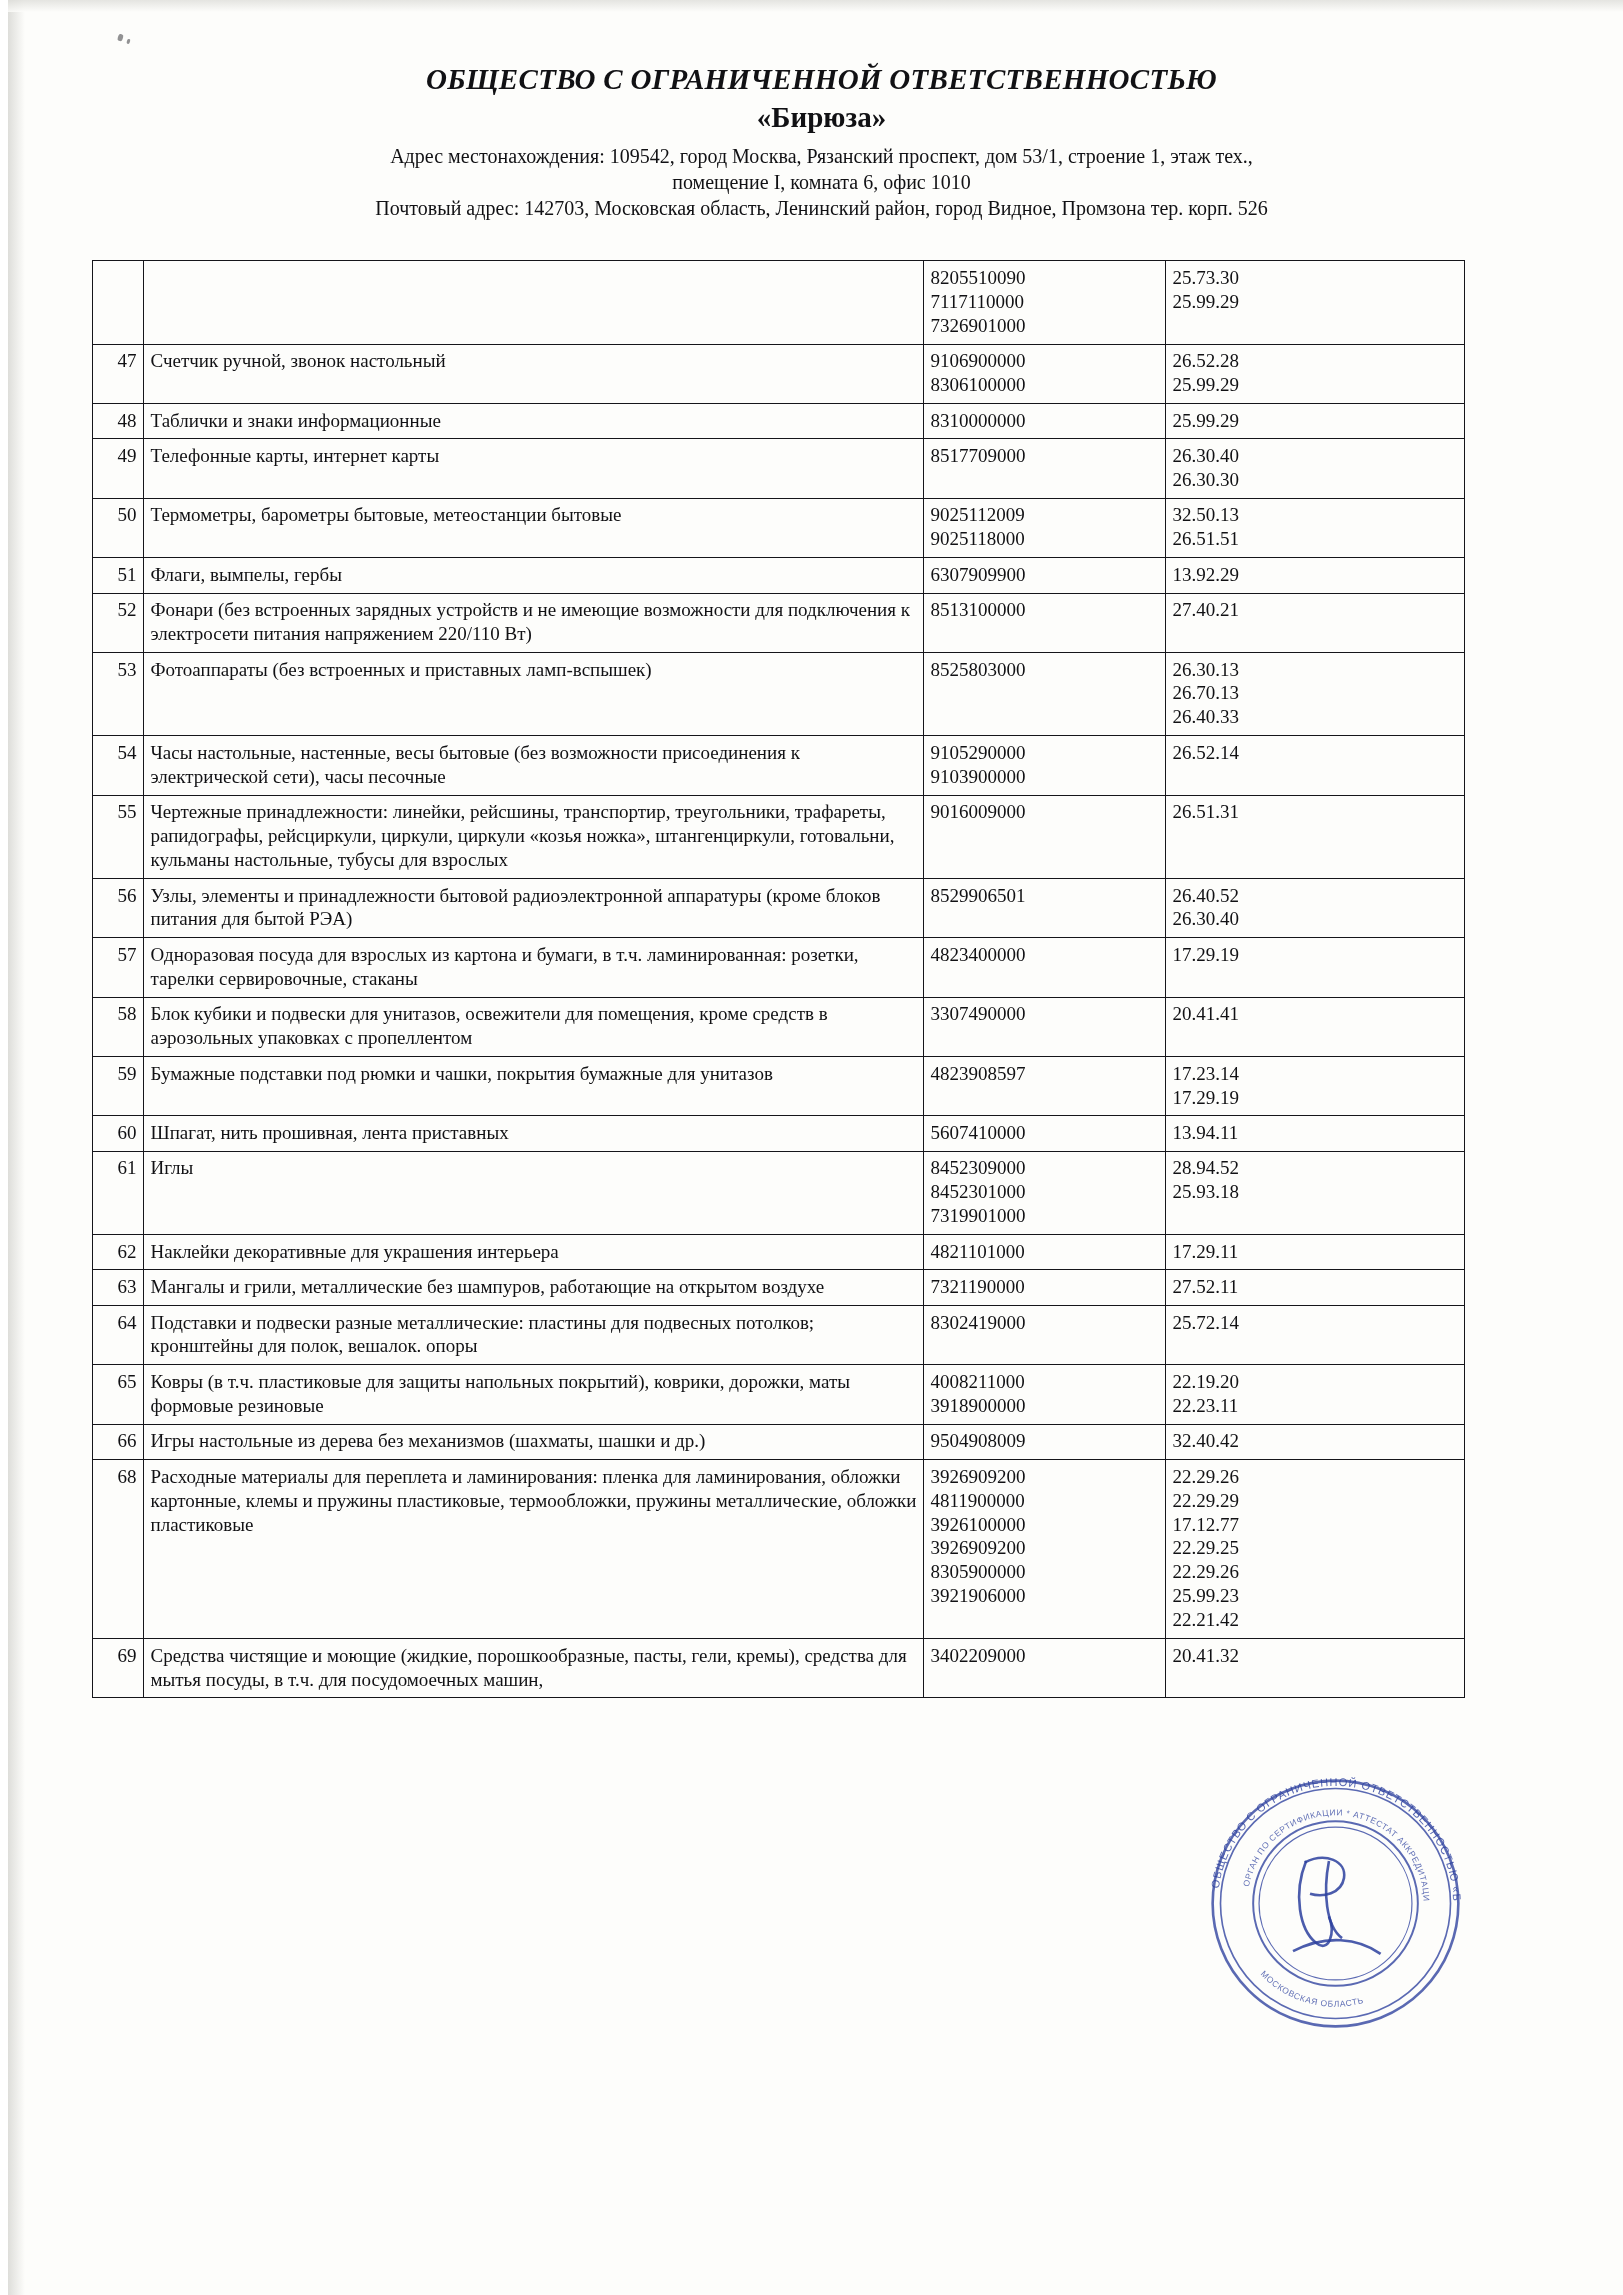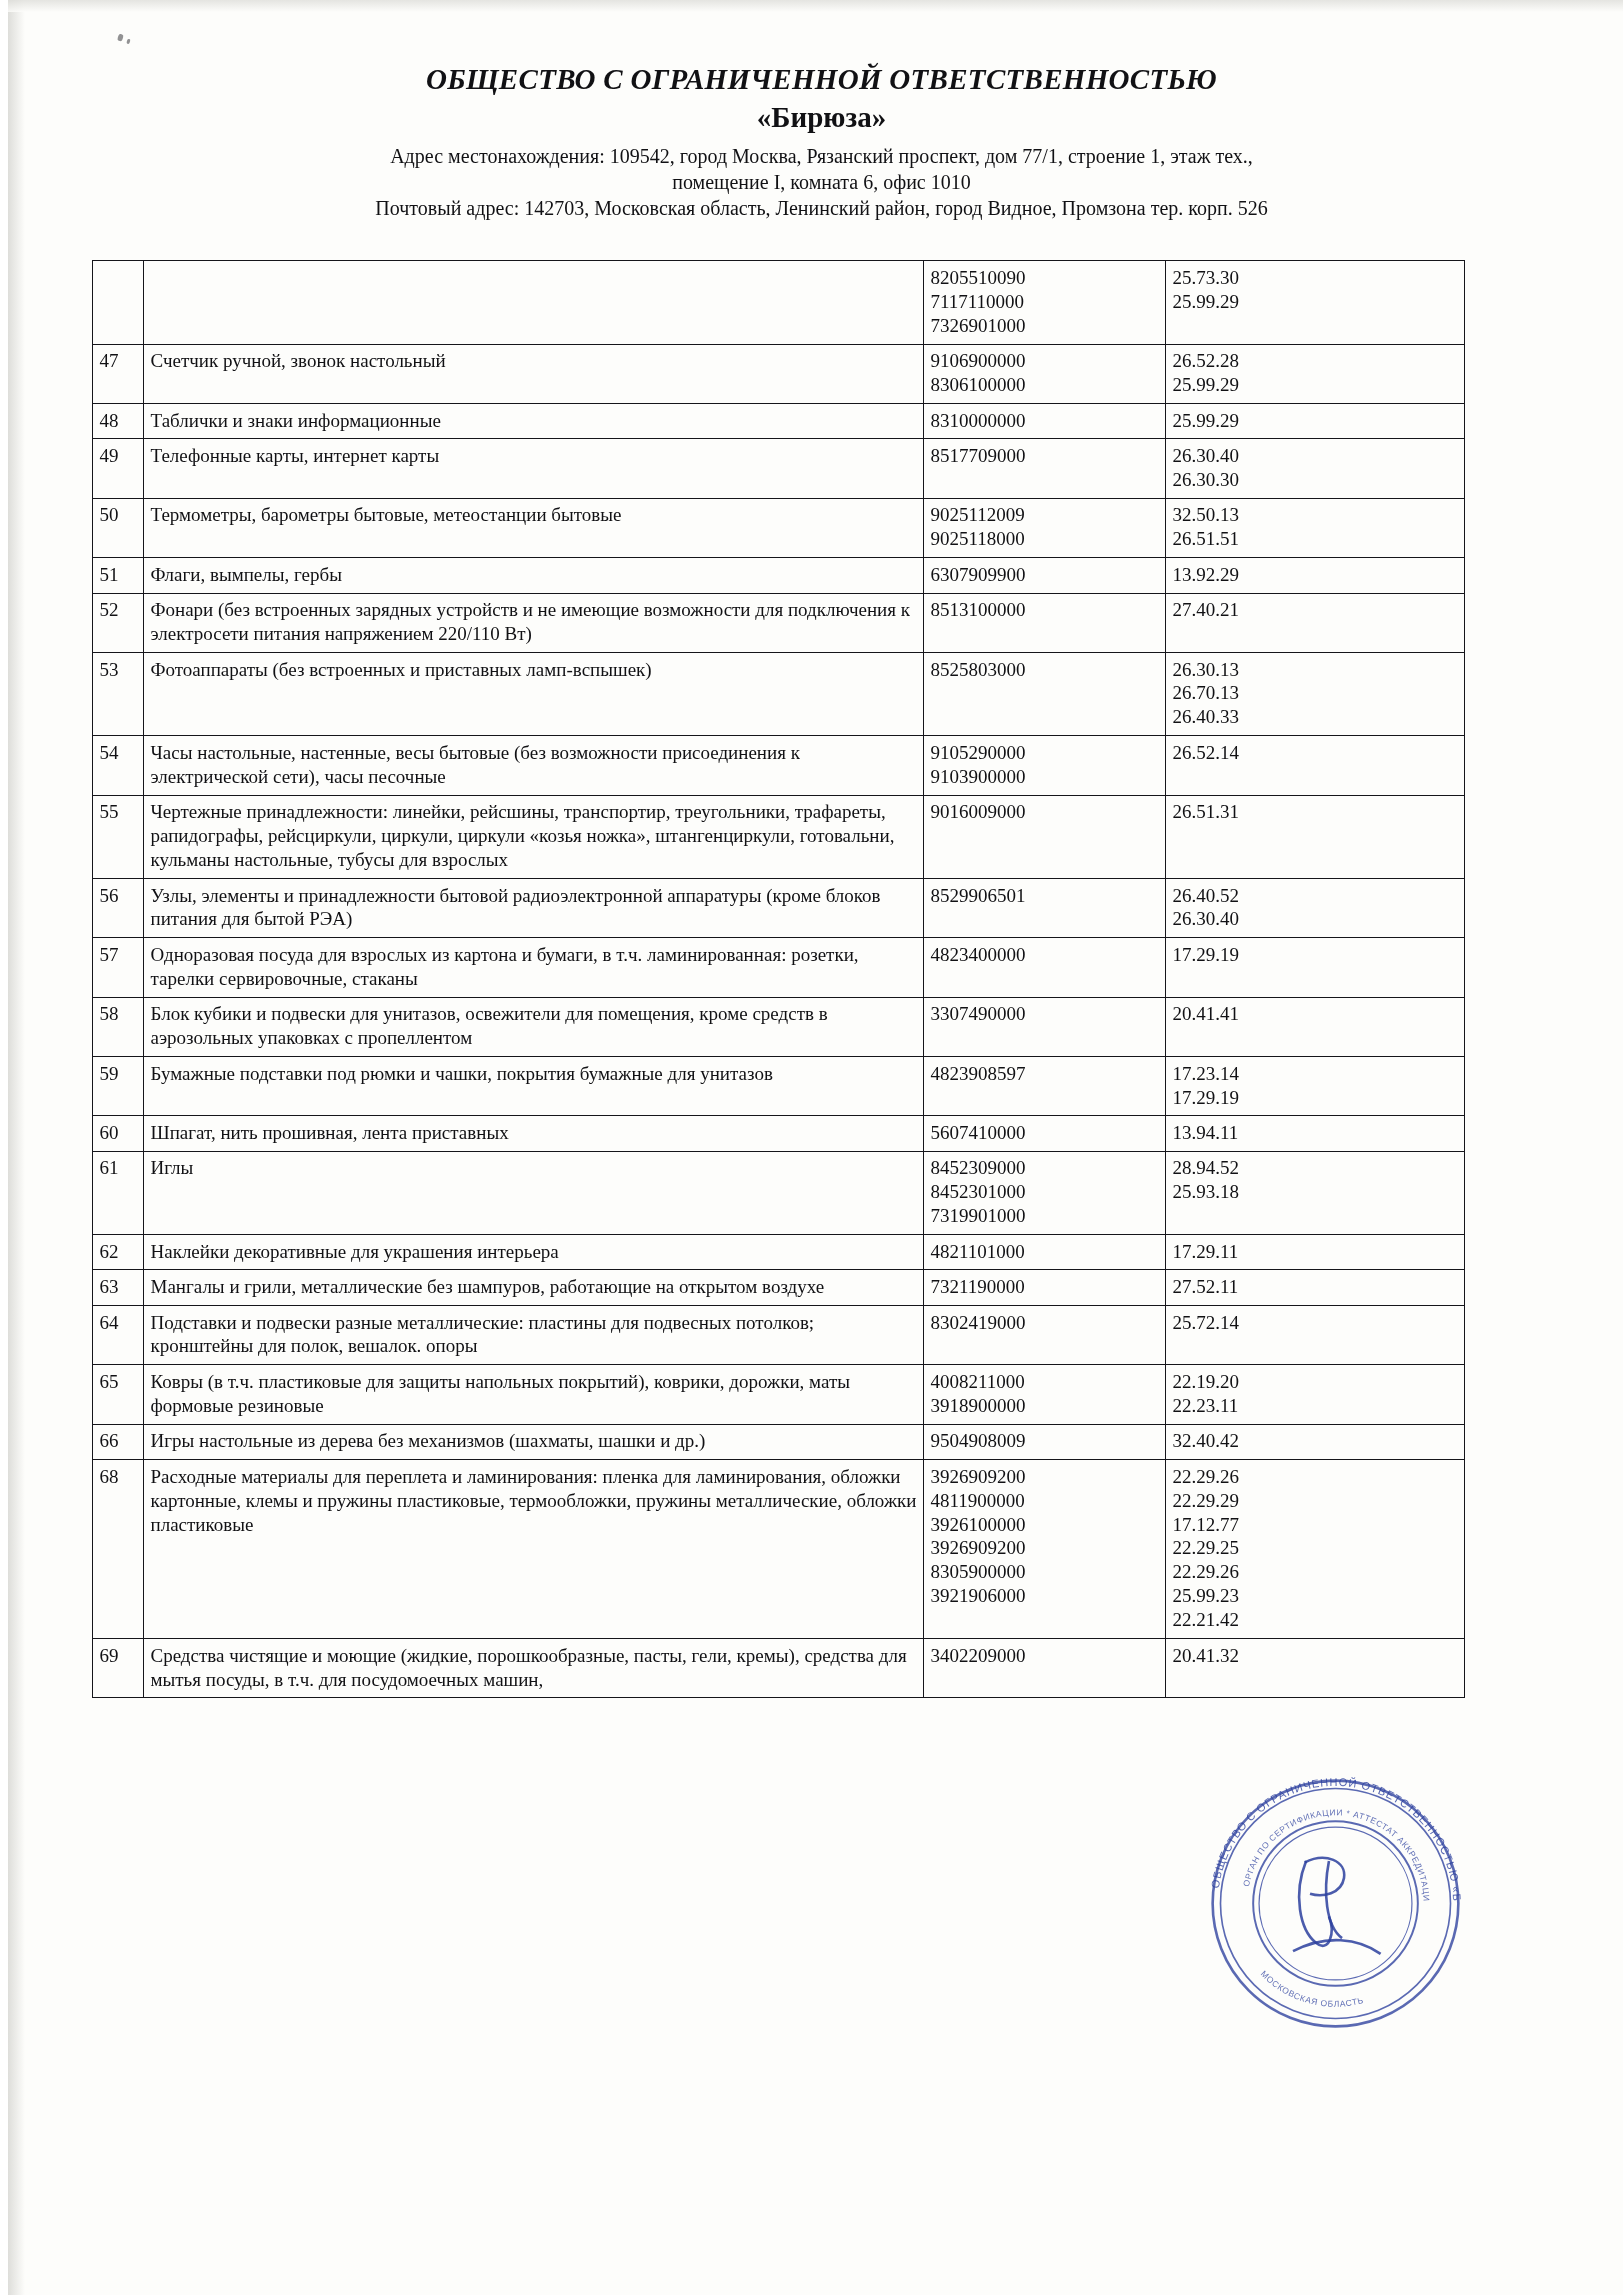--- a/index.html
+++ b/index.html
@@ -89,21 +89,21 @@
     border: 1.4px solid #15151a;
     vertical-align: top;
     padding: 4.6px 6.5px 5.9px 6.5px;
     line-height: 1.26;
   }
   col.c-num  { width: 51px; }
   col.c-name { width: 780px; }
   col.c-code { width: 242px; }
   col.c-okpd { width: 299px; }
 
-  td.num  { text-align: left; padding-left: 0; padding-right: 0; }
+  td.num  { text-align: right; padding-left: 0; padding-right: 0; }
   td.name { padding-left: 9.2px; }
   td.code { padding-left: 14.4px; }
   td.okpd { padding-left: 14.4px; }
 
   .multi { white-space: pre-line; }
 
   
   .stamp {
     position: absolute;
     left: 1187px;
@@ -122,21 +122,21 @@
   <div class="scan-edge-top"></div>
   <div class="scan-speck" style="left:110px; top:34px;"></div>
   <div class="scan-speck" style="left:119px; top:39px; width:3.3px;height:4.6px;"></div>
 
   <div class="content">
 
     <div class="title-1">ОБЩЕСТВО С ОГРАНИЧЕННОЙ ОТВЕТСТВЕННОСТЬЮ</div>
     <div class="title-2">«Бирюза»</div>
 
     <div class="addr-block">
-      <p class="addr-line">Адрес местонахождения: 109542, город Москва, Рязанский проспект, дом 77/1, строение 1, этаж тех.,</p>
+      <p class="addr-line">Адрес местонахождения: 109542, город Москва, Рязанский проспект, дом 53/1, строение 1, этаж тех.,</p>
       <p class="addr-line">помещение I, комната 6, офис 1010</p>
       <p class="addr-line">Почтовый адрес: 142703, Московская область, Ленинский район, город Видное, Промзона тер. корп. 526</p>
     </div>
 
     <div class="spacer-16"></div>
 
 
     <table class="goods">
       <colgroup>
         <col class="c-num">

